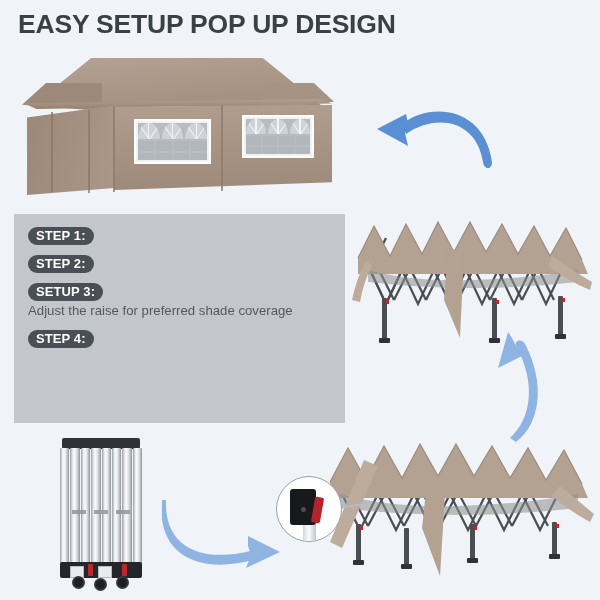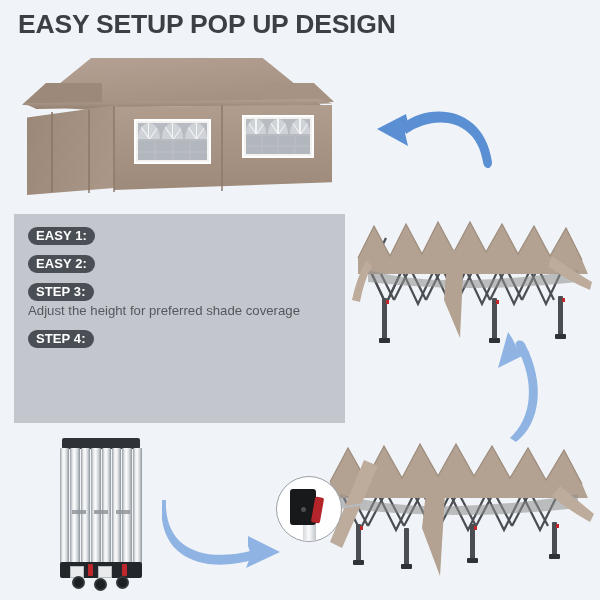--- a/index.html
+++ b/index.html
@@ -286,28 +286,28 @@
             <div class="win-pane"></div>
             <div class="win-pane"></div>
         </div>
       </div>
     </div>
   </div>
 
   <div class="steps-panel">
     <div class="steps-inner">
       <div class="step-block">
-        <span class="step-badge">EASY 1:</span>
+        <span class="step-badge">STEP 1:</span>
       </div>
       <div class="step-block">
-        <span class="step-badge">EASY 2:</span>
+        <span class="step-badge">STEP 2:</span>
       </div>
       <div class="step-block">
-        <span class="step-badge">STEP 3:</span>
-        <div class="step-text">Adjust the height for preferred shade coverage</div>
+        <span class="step-badge">SETUP 3:</span>
+        <div class="step-text">Adjust the raise for preferred shade coverage</div>
       </div>
       <div class="step-block">
         <span class="step-badge">STEP 4:</span>
       </div>
     </div>
   </div>
 
   <div class="arrow arrow-top">
     <svg width="134" height="76" viewBox="0 0 134 76">
       <path d="M30 24 C58 2, 112 6, 120 62 C120 70, 112 70, 111 62 C104 18, 62 14, 34 34 Z" fill="#5b8fd4"></path>

